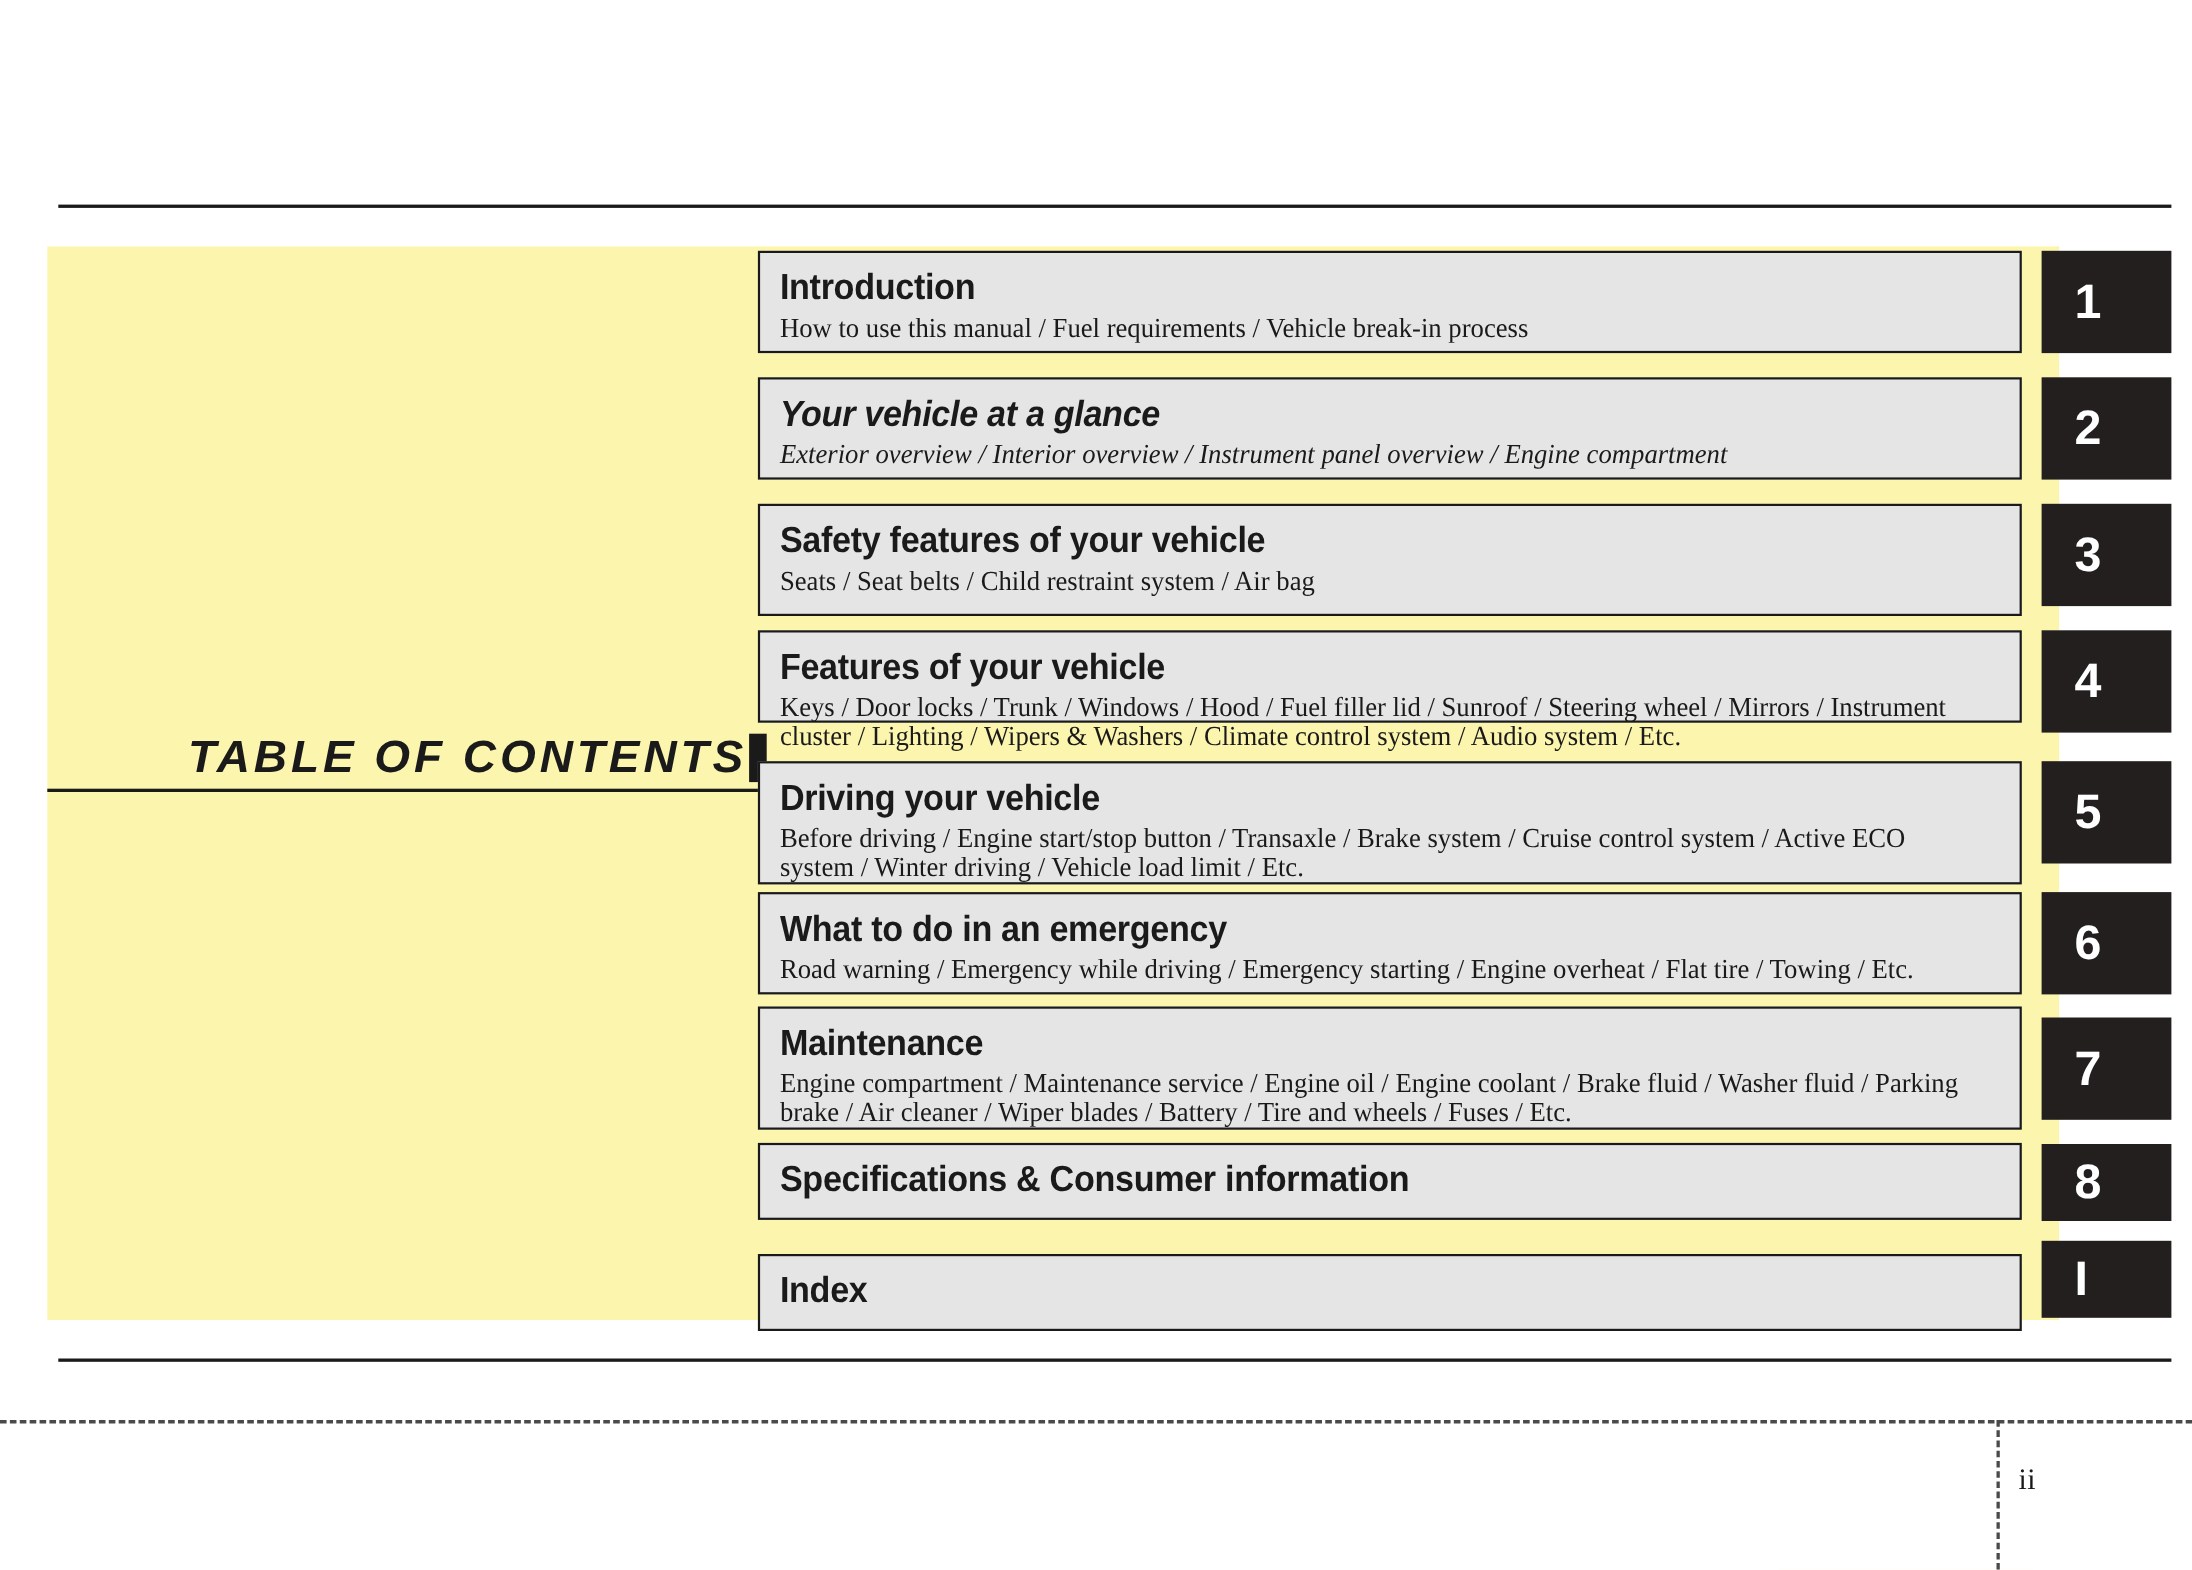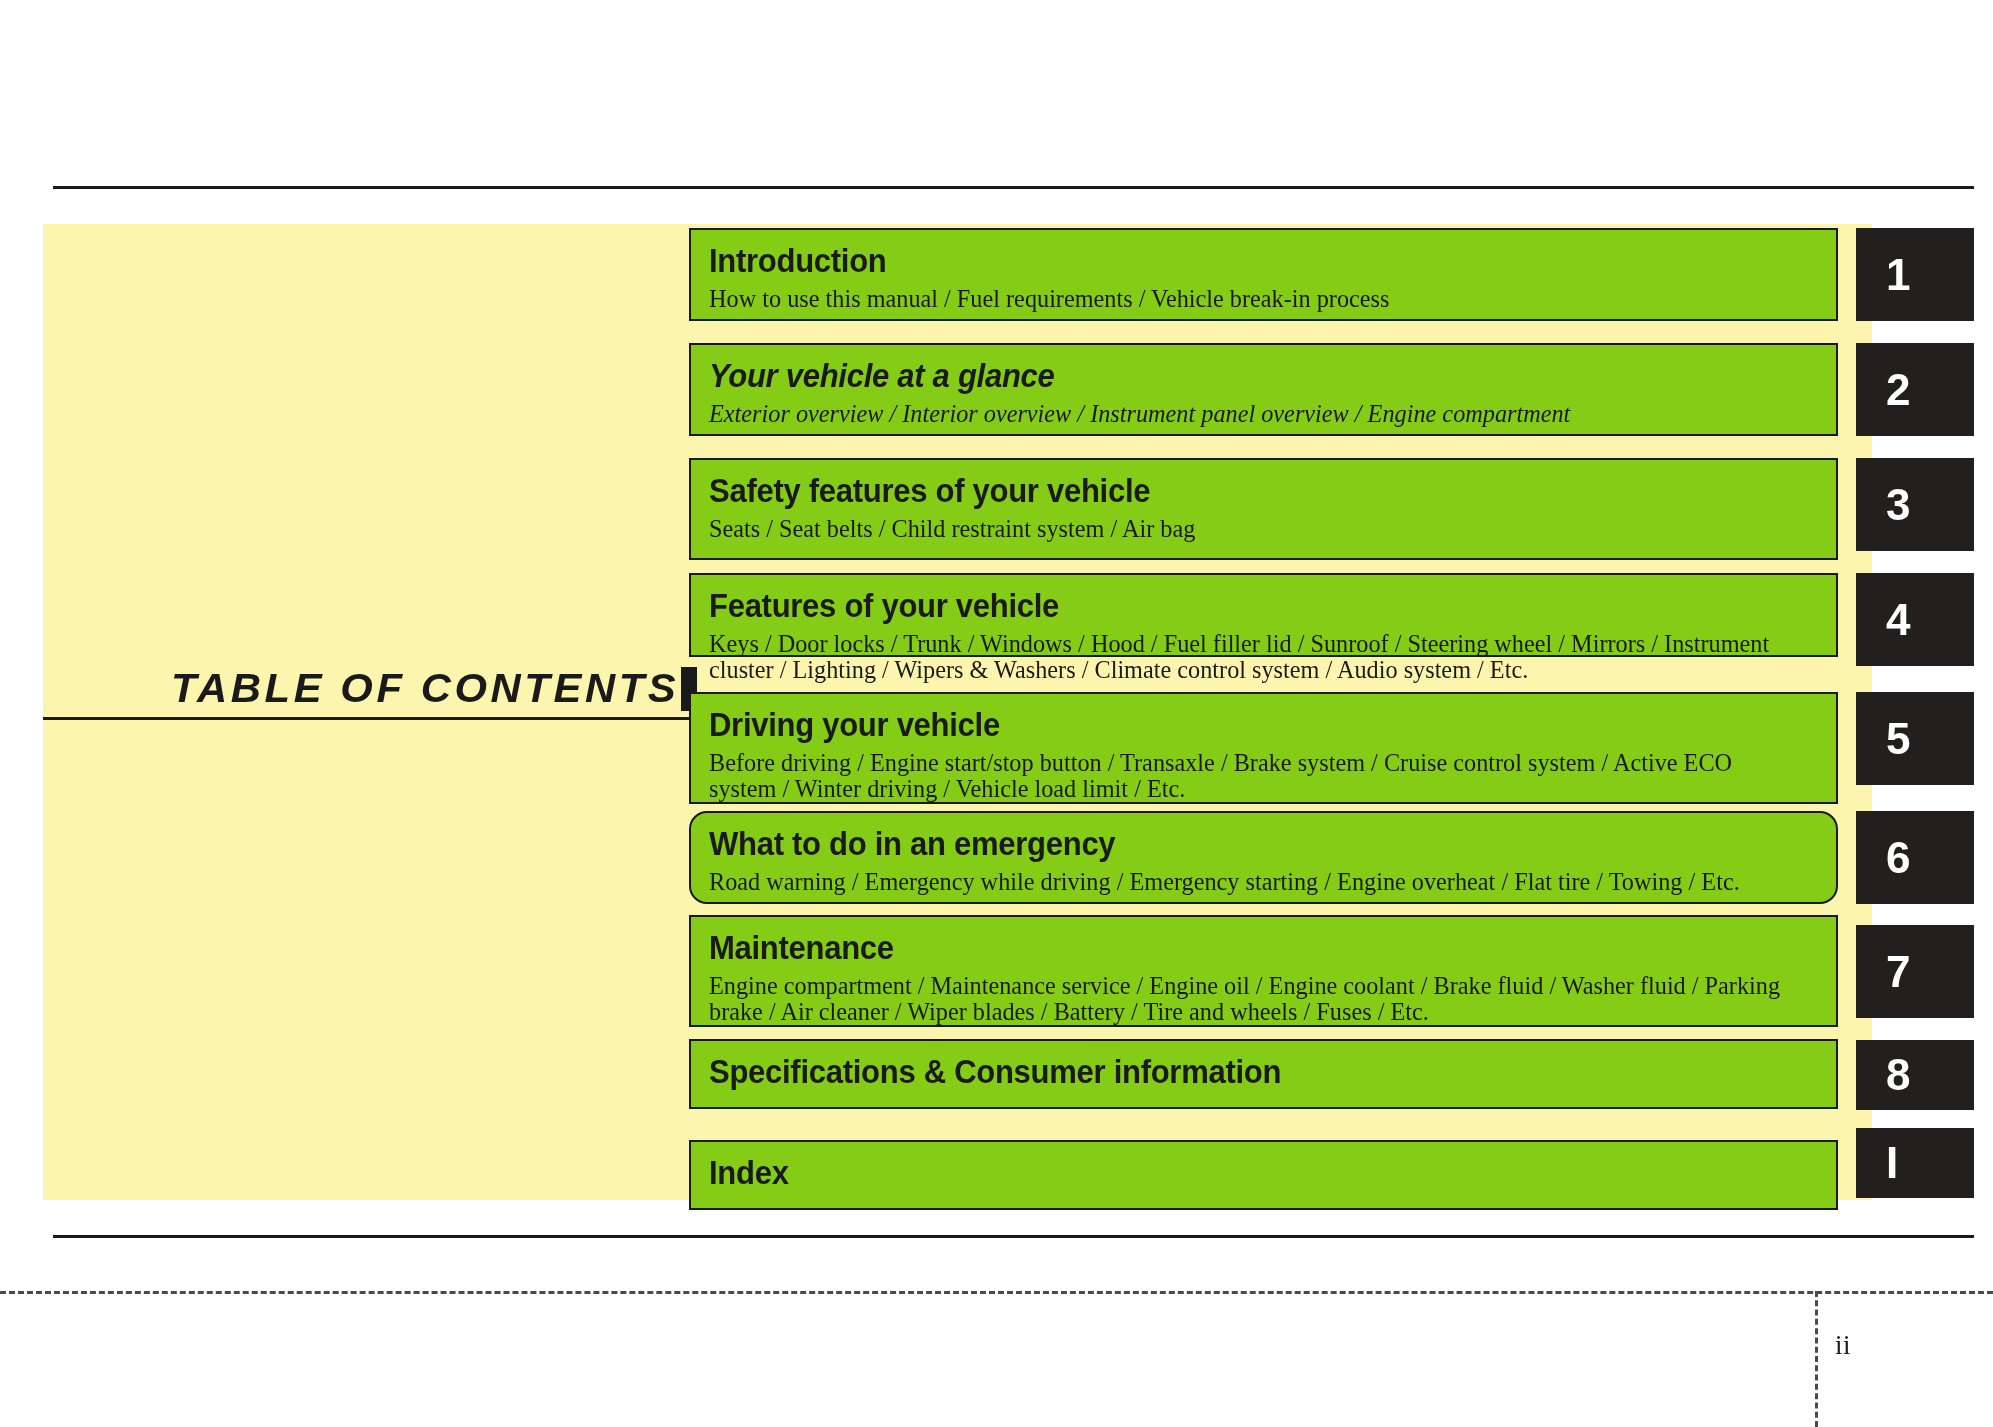--- a/index.html
+++ b/index.html
@@ -123,21 +123,21 @@
     position: absolute;
     left: 689px;
   }
   .box {
     position: absolute;
     left: 0;
     top: 0;
     width: 1149px;
     box-sizing: border-box;
     border: 2px solid #1a1a1a;
-    background: #84cc16;
+    background: #e5e5e5;
     padding: 11px 0 0 18px;
   }
   .box-title {
     font-family: "Liberation Sans", sans-serif;
     font-weight: bold;
     font-size: 33px;
     line-height: 40px;
     color: #1a1a1a;
     letter-spacing: -0.3px;
     transform: scaleX(0.94);
@@ -214,21 +214,21 @@
       <div class="tab" style="top: 0px; height: 93px;">4</div>
     </div>
     <div class="row" style="top: 692px;">
       <div class="box" style="height: 112px;">
         <div class="box-title">Driving your vehicle</div>
         <div class="box-sub">Before driving / Engine start/stop button / Transaxle / Brake system / Cruise control system / Active ECO system / Winter driving / Vehicle load limit / Etc.</div>
       </div>
       <div class="tab" style="top: 0px; height: 93px;">5</div>
     </div>
     <div class="row" style="top: 811px;">
-      <div class="box" style="height: 93px; border-radius: 18px;">
+      <div class="box" style="height: 93px;">
         <div class="box-title">What to do in an emergency</div>
         <div class="box-sub">Road warning / Emergency while driving / Emergency starting / Engine overheat / Flat tire / Towing / Etc.</div>
       </div>
       <div class="tab" style="top: 0px; height: 93px;">6</div>
     </div>
     <div class="row" style="top: 915px;">
       <div class="box" style="height: 112px;">
         <div class="box-title">Maintenance</div>
         <div class="box-sub">Engine compartment / Maintenance service / Engine oil / Engine coolant / Brake fluid / Washer fluid / Parking brake / Air cleaner / Wiper blades / Battery / Tire and wheels / Fuses / Etc.</div>
       </div>

